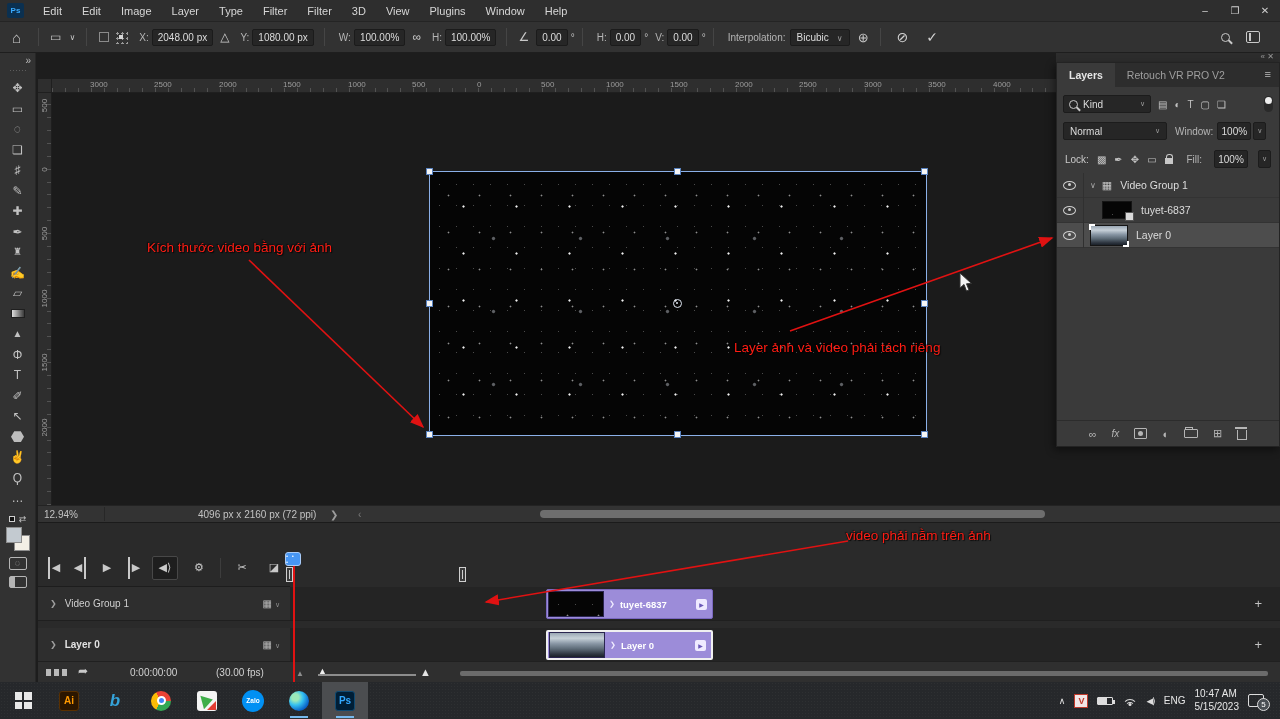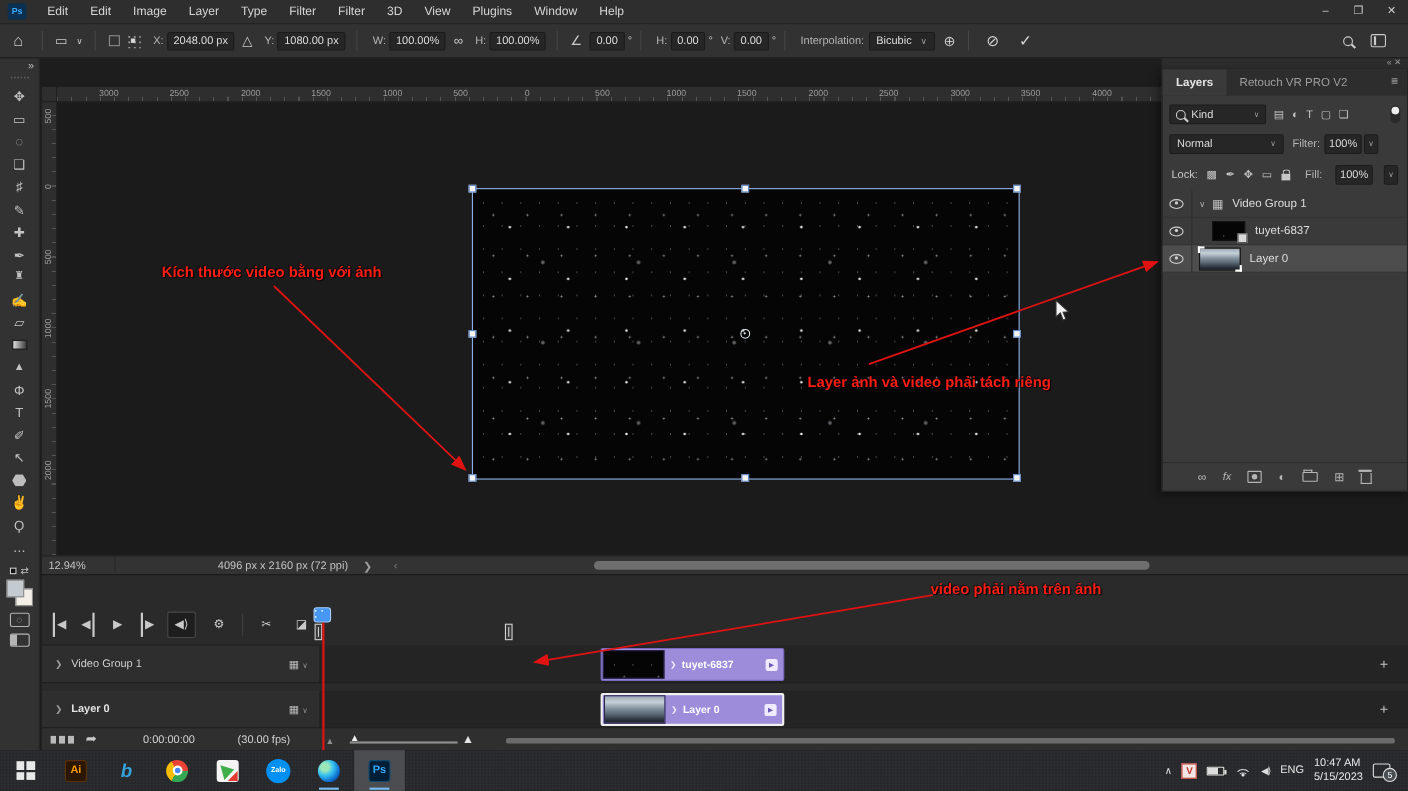--- a/index.html
+++ b/index.html
@@ -68,21 +68,21 @@
       radial-gradient(circle, rgba(225,230,240,.4) 1.1px, transparent 2.2px),
       radial-gradient(circle, rgba(255,255,255,.28) 0.5px, transparent 1px);
     background-size:53px 47px, 31px 37px, 87px 73px, 17px 21px;
     background-position:7px 11px, 3px 5px, 20px 30px, 1px 2px; }
 
   #image { position:absolute; left:430px; top:172px; width:496px; height:263px; outline:1px solid #8bb0e8; z-index:1; }
   .handle { position:absolute; width:7px; height:7px; background:#f5f5f5; border:1px solid #5a83c0; z-index:2; }
   .ctr-point { position:absolute; width:9px; height:9px; border:1.5px solid #dfe6f2; border-radius:50%; z-index:2; }
   .ctr-point::after { content:''; position:absolute; left:2px; top:2px; width:2px; height:2px; background:#dfe6f2; border-radius:50%; }
 
-  .note { position:absolute; color:#ff1d14; font-weight:bold; font-size:13.5px; text-shadow:1px 1px 1px rgba(0,0,0,.8), -1px -1px 1px rgba(0,0,0,.6); z-index:4; white-space:nowrap; }
+  .note { position:absolute; color:#ff1d14; font-weight:normal; font-size:13.5px; text-shadow:1px 1px 1px rgba(0,0,0,.8), -1px -1px 1px rgba(0,0,0,.6); z-index:4; white-space:nowrap; }
 
   #cursor { position:absolute; left:958px; top:272px; z-index:6; }
 
   
   #statusbar { position:absolute; left:38px; top:505px; right:0; height:17px; background:#333333; border-top:1px solid #232323; color:#c3c3c3; font-size:10px; z-index:2; }
   #statusbar .sb-zoom { position:absolute; left:6px; top:3px; }
   #statusbar .sb-sep { position:absolute; left:66px; top:1px; bottom:1px; width:1px; background:#272727; }
   #statusbar .sb-info { position:absolute; left:160px; top:3px; }
   #statusbar .sb-chev { position:absolute; left:292px; top:3px; color:#9d9d9d; }
   #statusbar .sb-chev2 { position:absolute; left:320px; top:3px; color:#7d7d7d; }
@@ -465,21 +465,21 @@
       <span class="lp-fico">T</span>
       <span class="lp-fico">▢</span>
       <span class="lp-fico">❏</span>
       <span class="lp-toggle"></span>
     </div>
     <div class="lp-blend">
       <span class="blend-select">
         <span>Normal</span>
         <span class="ca">∨</span>
       </span>
-      <span class="lp-small-label">Filter:</span>
+      <span class="lp-small-label">Window:</span>
       <span class="pct-box">100%</span>
       <span class="ca-box">∨</span>
     </div>
     <div class="lp-lock">
       <span>Lock:</span>
       <span class="lock-ico">▩</span>
       <span class="lock-ico">✒</span>
       <span class="lock-ico">✥</span>
       <span class="lock-ico">▭</span>
       <span class="padlock"></span>

